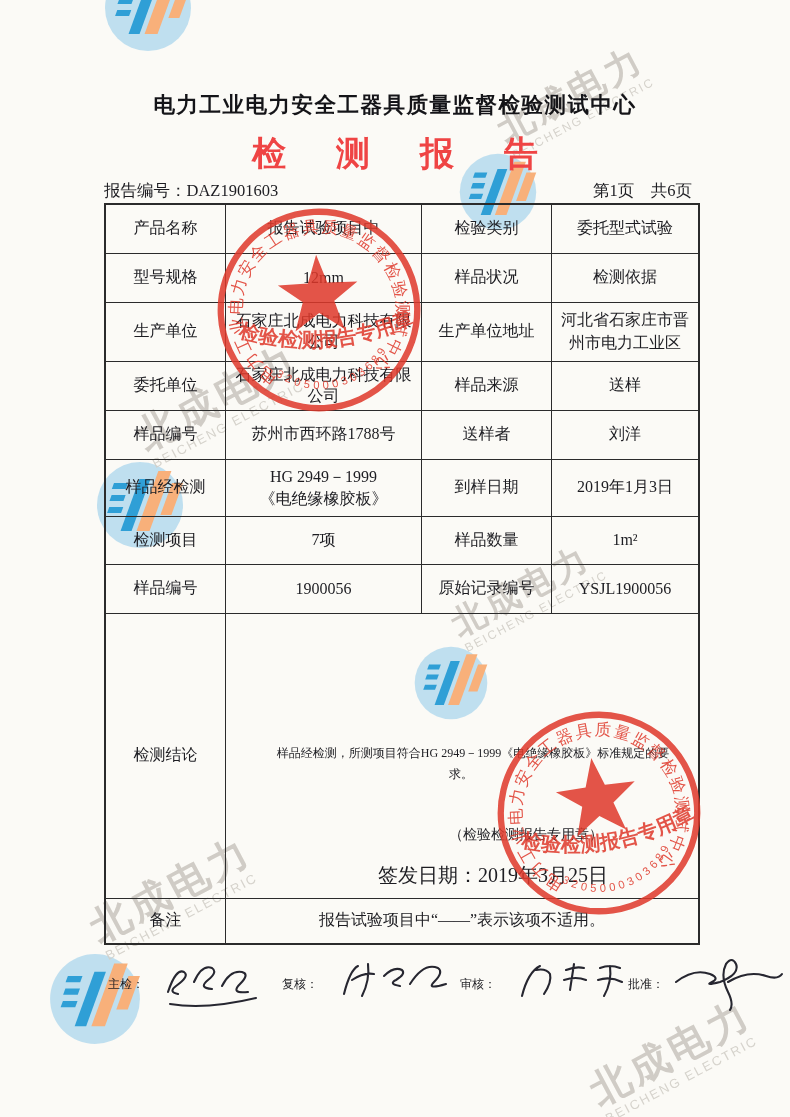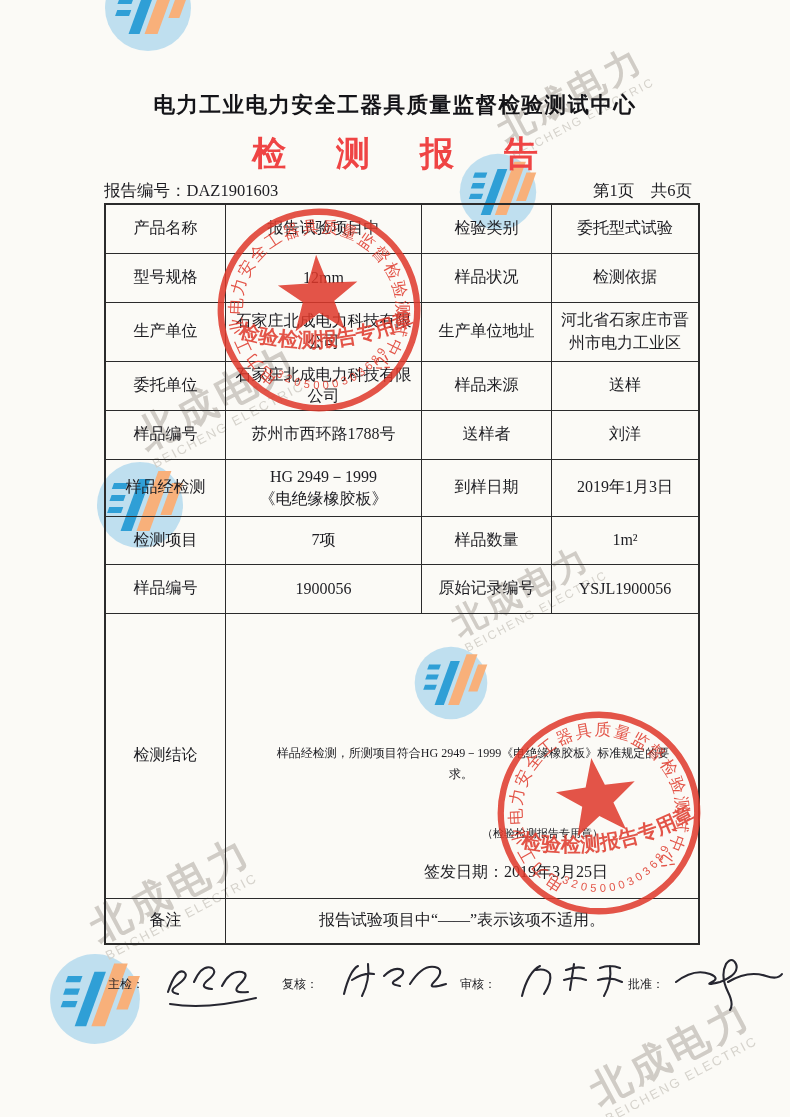--- a/index.html
+++ b/index.html
@@ -45,22 +45,22 @@
     padding:2px 4px;overflow:hidden;
   }
   table.rpt{border:2.5px solid #2b2b2b;}
   td.lbl{width:111px;}
   td.v2{width:187px;}
   td.l3{width:121px;}
   td.v4{width:138px;}
   .preline{white-space:pre-line;line-height:1.35;}
   td.concl-cell{position:relative;vertical-align:top;text-align:left;}
   .concl-text{padding:16px 14px 0 12px;text-indent:2em;line-height:1.75;font-size:12px;}
-  .seal-note{position:absolute;right:95px;top:212px;font-size:11px;}
-  .issue-line{position:absolute;right:90px;top:248px;font-size:16px;}
+  .seal-note{position:absolute;right:95px;top:212px;font-size:14px;}
+  .issue-line{position:absolute;right:90px;top:248px;font-size:20px;}
   td.remark-cell{text-align:left;padding-left:12px;}
   
   .stamp{position:absolute;z-index:3;opacity:.85;}
   .stamp-1{left:212px;top:203px;transform:rotate(-3deg);}
   .stamp-2{left:492px;top:706px;transform:rotate(-8deg);}
   
   .footer{position:absolute;left:104px;top:958px;right:10px;z-index:2;height:60px;}
   .sig-label{position:absolute;top:18px;font-size:12px;}
   .sig{position:absolute;}
   .sig path{fill:none;stroke:#262630;stroke-width:2.1;stroke-linecap:round;}

